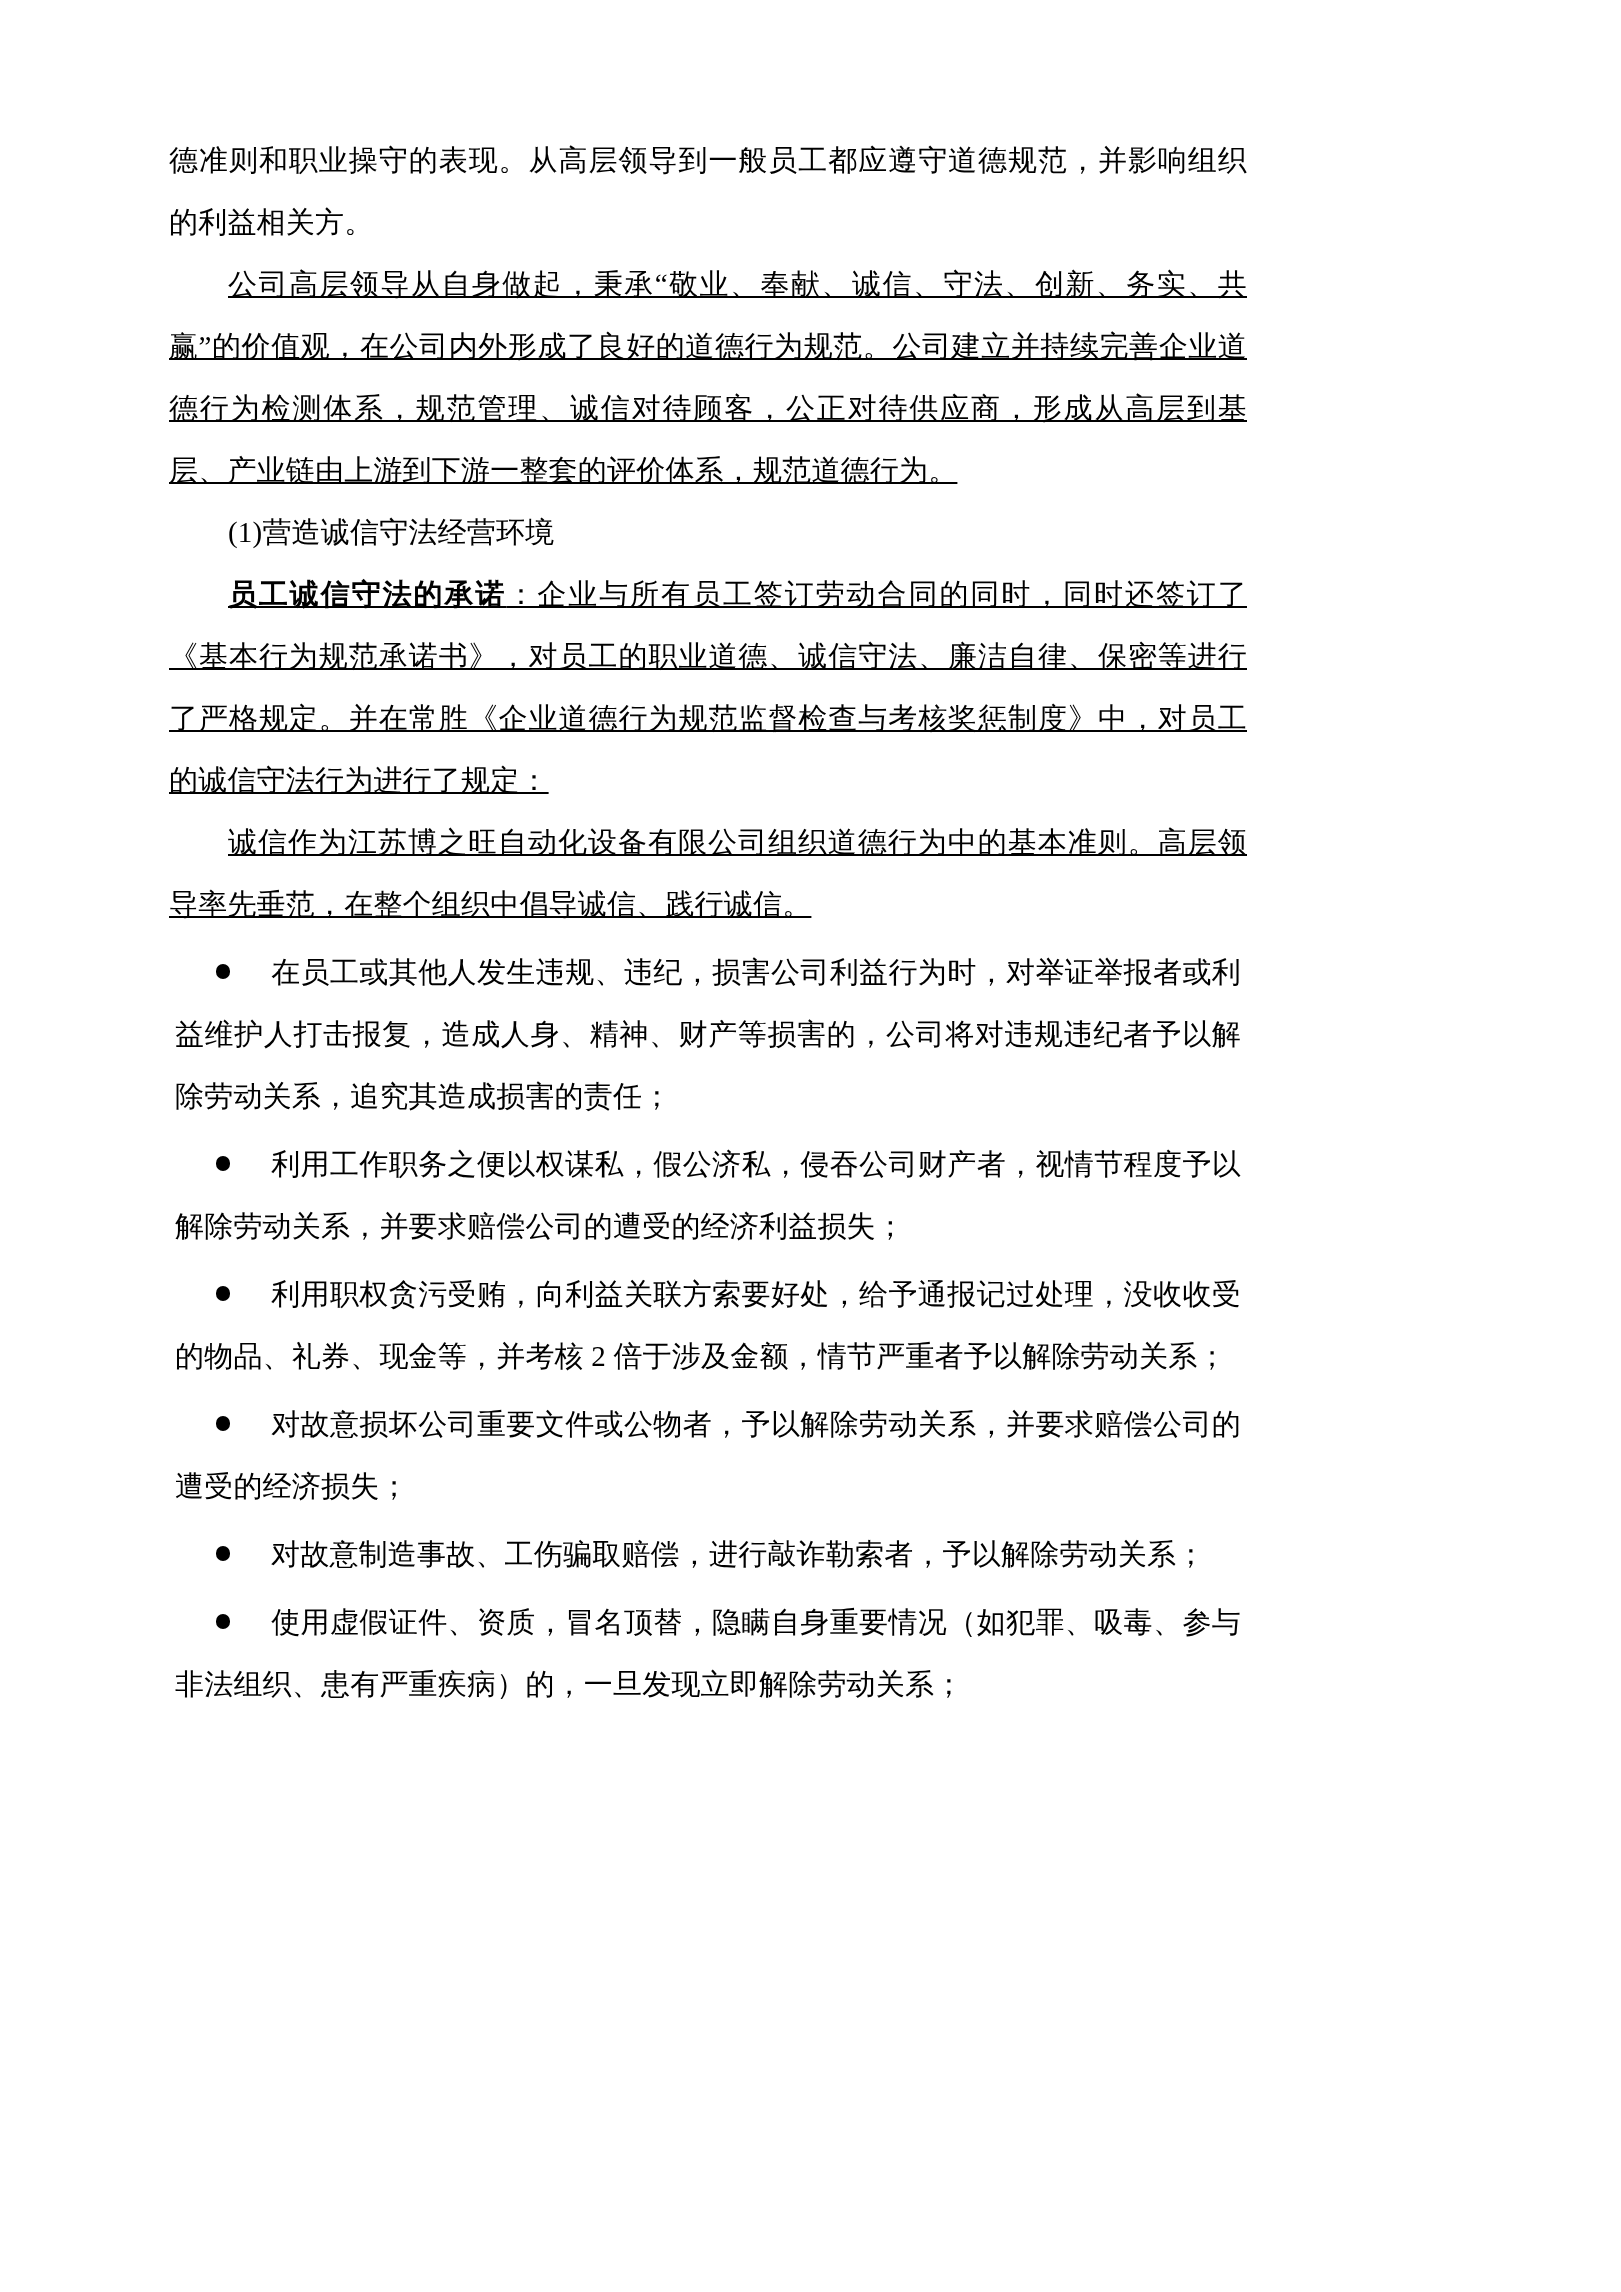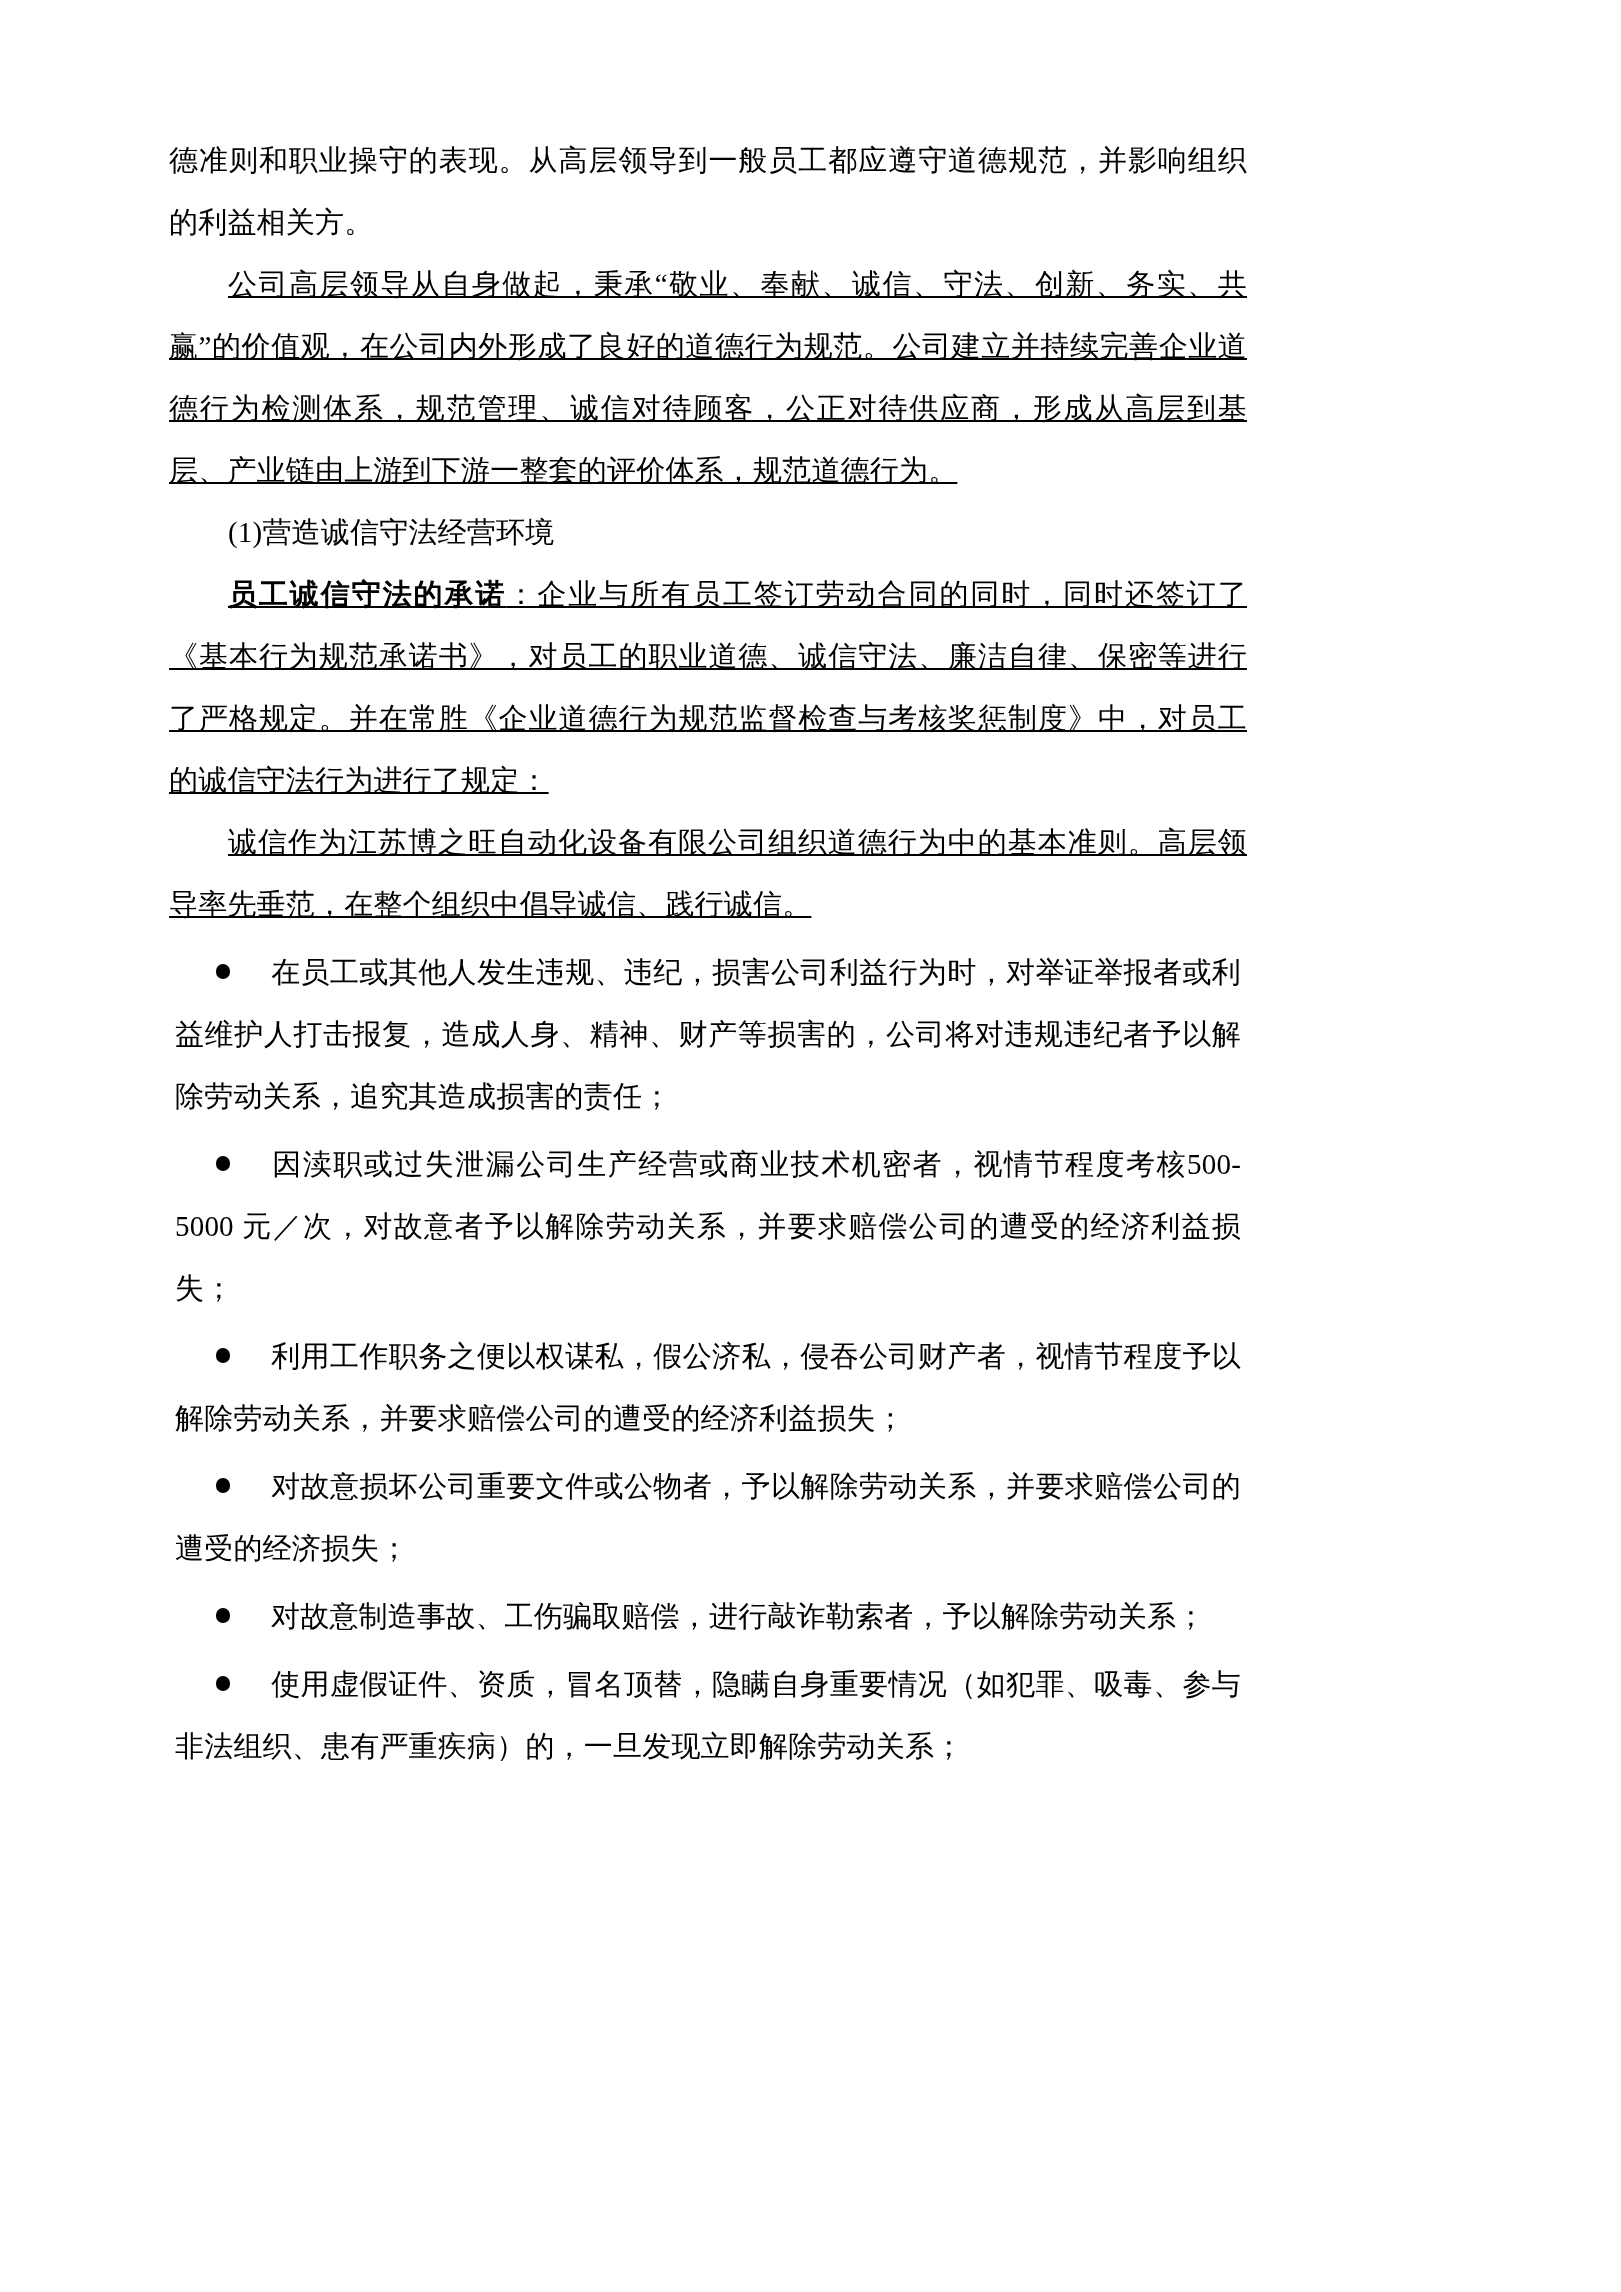--- a/index.html
+++ b/index.html
@@ -76,24 +76,24 @@
     <p class="para indent2">公司高层领导从自身做起，秉承“敬业、奉献、诚信、守法、创新、务实、共赢”的价值观，在公司内外形成了良好的道德行为规范。公司建立并持续完善企业道德行为检测体系，规范管理、诚信对待顾客，公正对待供应商，形成从高层到基层、产业链由上游到下游一整套的评价体系，规范道德行为。</p>
 
     <p class="heading">(1)营造诚信守法经营环境</p>
 
     <p class="para indent2"><span class="runin-bold">员工诚信守法的承诺</span><span>：企业与所有员工签订劳动合同的同时，同时还签订了《基本行为规范承诺书》，对员工的职业道德、诚信守法、廉洁自律、保密等进行了严格规定。并在常胜《企业道德行为规范监督检查与考核奖惩制度》中，对员工的诚信守法行为进行了规定：</span></p>
 
     <p class="para indent2">诚信作为江苏博之旺自动化设备有限公司组织道德行为中的基本准则。高层领导率先垂范，在整个组织中倡导诚信、践行诚信。</p>
 
     <p class="bullet-item"><span class="bullet-lead"><span class="bullet-dot"></span></span><span>在员工或其他人发生违规、违纪，损害公司利益行为时，对举证举报者或利益维护人打击报复，造成人身、精神、财产等损害的，公司将对违规违纪者予以解除劳动关系，追究其造成损害的责任；</span></p>
 
-    <p class="bullet-item"><span class="bullet-lead"><span class="bullet-dot"></span></span><span>因渎职或过失泄漏公司生产经营或商业技术机密者，视情节程度考核500-5000 元／次，对故意者予以解除劳动关系，并要求赔偿公司的遭受的经济利益损失；</span></p>
 
     <p class="bullet-item"><span class="bullet-lead"><span class="bullet-dot"></span></span><span>利用工作职务之便以权谋私，假公济私，侵吞公司财产者，视情节程度予以解除劳动关系，并要求赔偿公司的遭受的经济利益损失；</span></p>
 
+    <p class="bullet-item"><span class="bullet-lead"><span class="bullet-dot"></span></span><span>利用职权贪污受贿，向利益关联方索要好处，给予通报记过处理，没收收受的物品、礼券、现金等，并考核 2 倍于涉及金额，情节严重者予以解除劳动关系；</span></p>
 
     <p class="bullet-item"><span class="bullet-lead"><span class="bullet-dot"></span></span><span>对故意损坏公司重要文件或公物者，予以解除劳动关系，并要求赔偿公司的遭受的经济损失；</span></p>
 
     <p class="bullet-item"><span class="bullet-lead"><span class="bullet-dot"></span></span><span>对故意制造事故、工伤骗取赔偿，进行敲诈勒索者，予以解除劳动关系；</span></p>
 
     <p class="bullet-item"><span class="bullet-lead"><span class="bullet-dot"></span></span><span>使用虚假证件、资质，冒名顶替，隐瞒自身重要情况（如犯罪、吸毒、参与非法组织、患有严重疾病）的，一旦发现立即解除劳动关系；</span></p>
 
   </div>
 </div>
 

